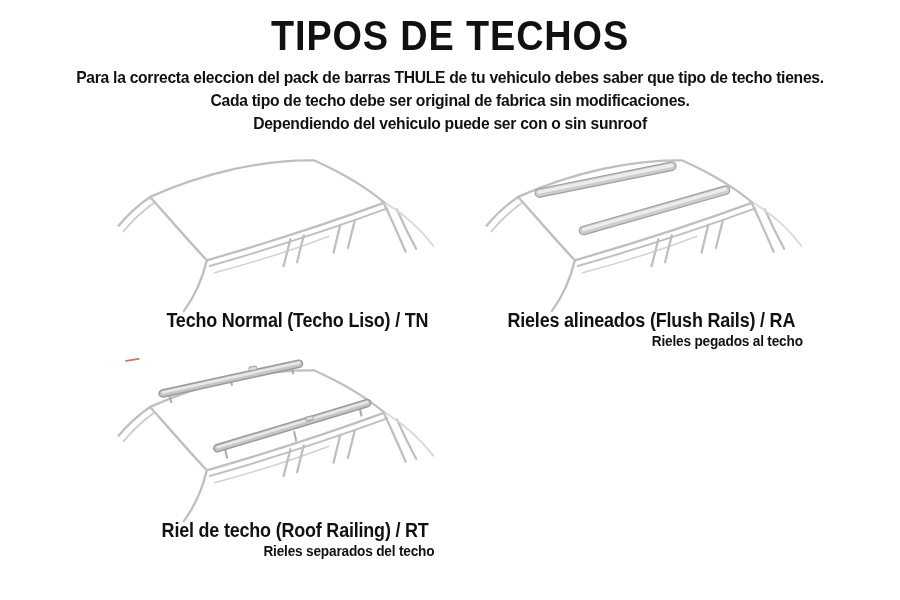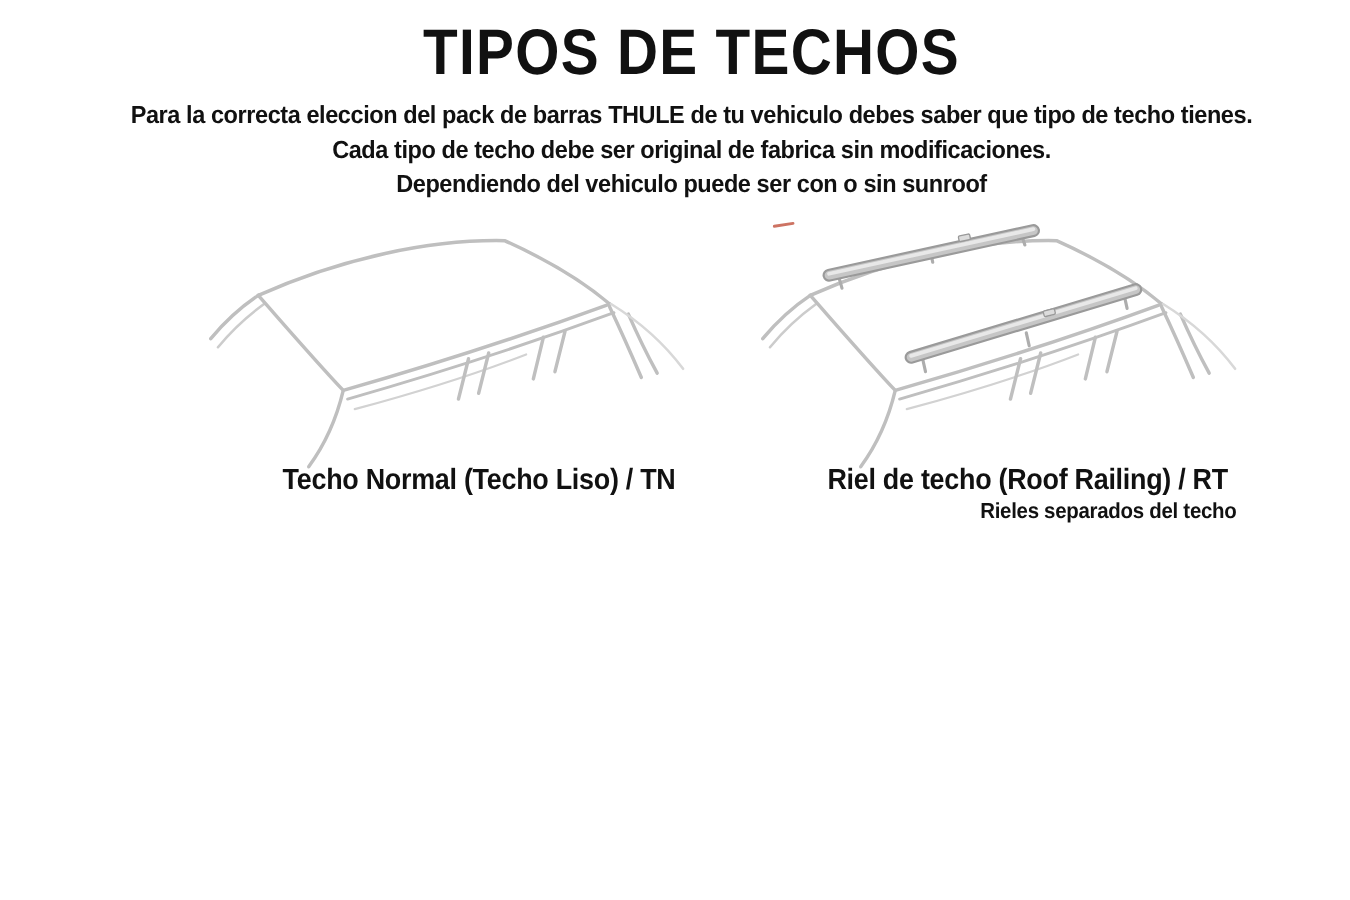--- a/index.html
+++ b/index.html
@@ -3,21 +3,21 @@
 <meta charset="utf-8">
 <title>Tipos de Techos</title>
 <style>
   html,body{margin:0;padding:0;background:#ffffff;}
   body{
     width:900px;height:600px;overflow:hidden;
     font-family:"Liberation Sans",sans-serif;
     color:#111111;
     -webkit-font-smoothing:antialiased;
   }
-  .page{padding-top:12px;padding-left:22px;}
+  .page{padding-top:12px;}
   .title{
     text-align:center;
     font-size:43px;
     font-weight:bold;
     letter-spacing:1px;
     transform:scaleX(.88);
     transform-origin:50% 50%;
     line-height:1.1;
     margin:0;
   }
@@ -109,20 +109,35 @@
   <div class="grid">
 
     <div class="cell">
       <svg width="330" height="168" viewBox="0 0 340 175">
         <use href="#car-base"></use>
       </svg>
       <div class="type-label">Techo Normal (Techo Liso) / TN</div>
     </div>
 
 
+    <div class="cell">
+      <svg width="330" height="168" viewBox="0 0 340 175">
+        <use href="#car-base"></use>
+        <g fill="none" stroke-linecap="round">
+          <path d="M62,48 L200,20" stroke="#9f9f9f" stroke-width="10"></path>
+          <path d="M62,48 L200,20" stroke="#cdcdcd" stroke-width="7.5"></path>
+          <path d="M62,47 L200,19" stroke="#ececec" stroke-width="3.5"></path>
+          <path d="M108,87 L256,45" stroke="#9f9f9f" stroke-width="10"></path>
+          <path d="M108,87 L256,45" stroke="#cdcdcd" stroke-width="7.5"></path>
+          <path d="M108,86 L256,44" stroke="#ececec" stroke-width="3.5"></path>
+        </g>
+      </svg>
+      <div class="type-label">Rieles alineados (Flush Rails) / RA</div>
+      <div class="type-sublabel">Rieles pegados al techo</div>
+    </div>
 
     <div class="cell">
       <svg width="330" height="168" viewBox="0 0 340 175">
         <use href="#car-base"></use>
         <g fill="none" stroke-linecap="round">
 
           <g stroke="#adadad" stroke-width="2.2">
             <path d="M60,40 L62,47"></path>
             <path d="M124,24 L125,29"></path>
             <path d="M187,11 L189,17"></path>

